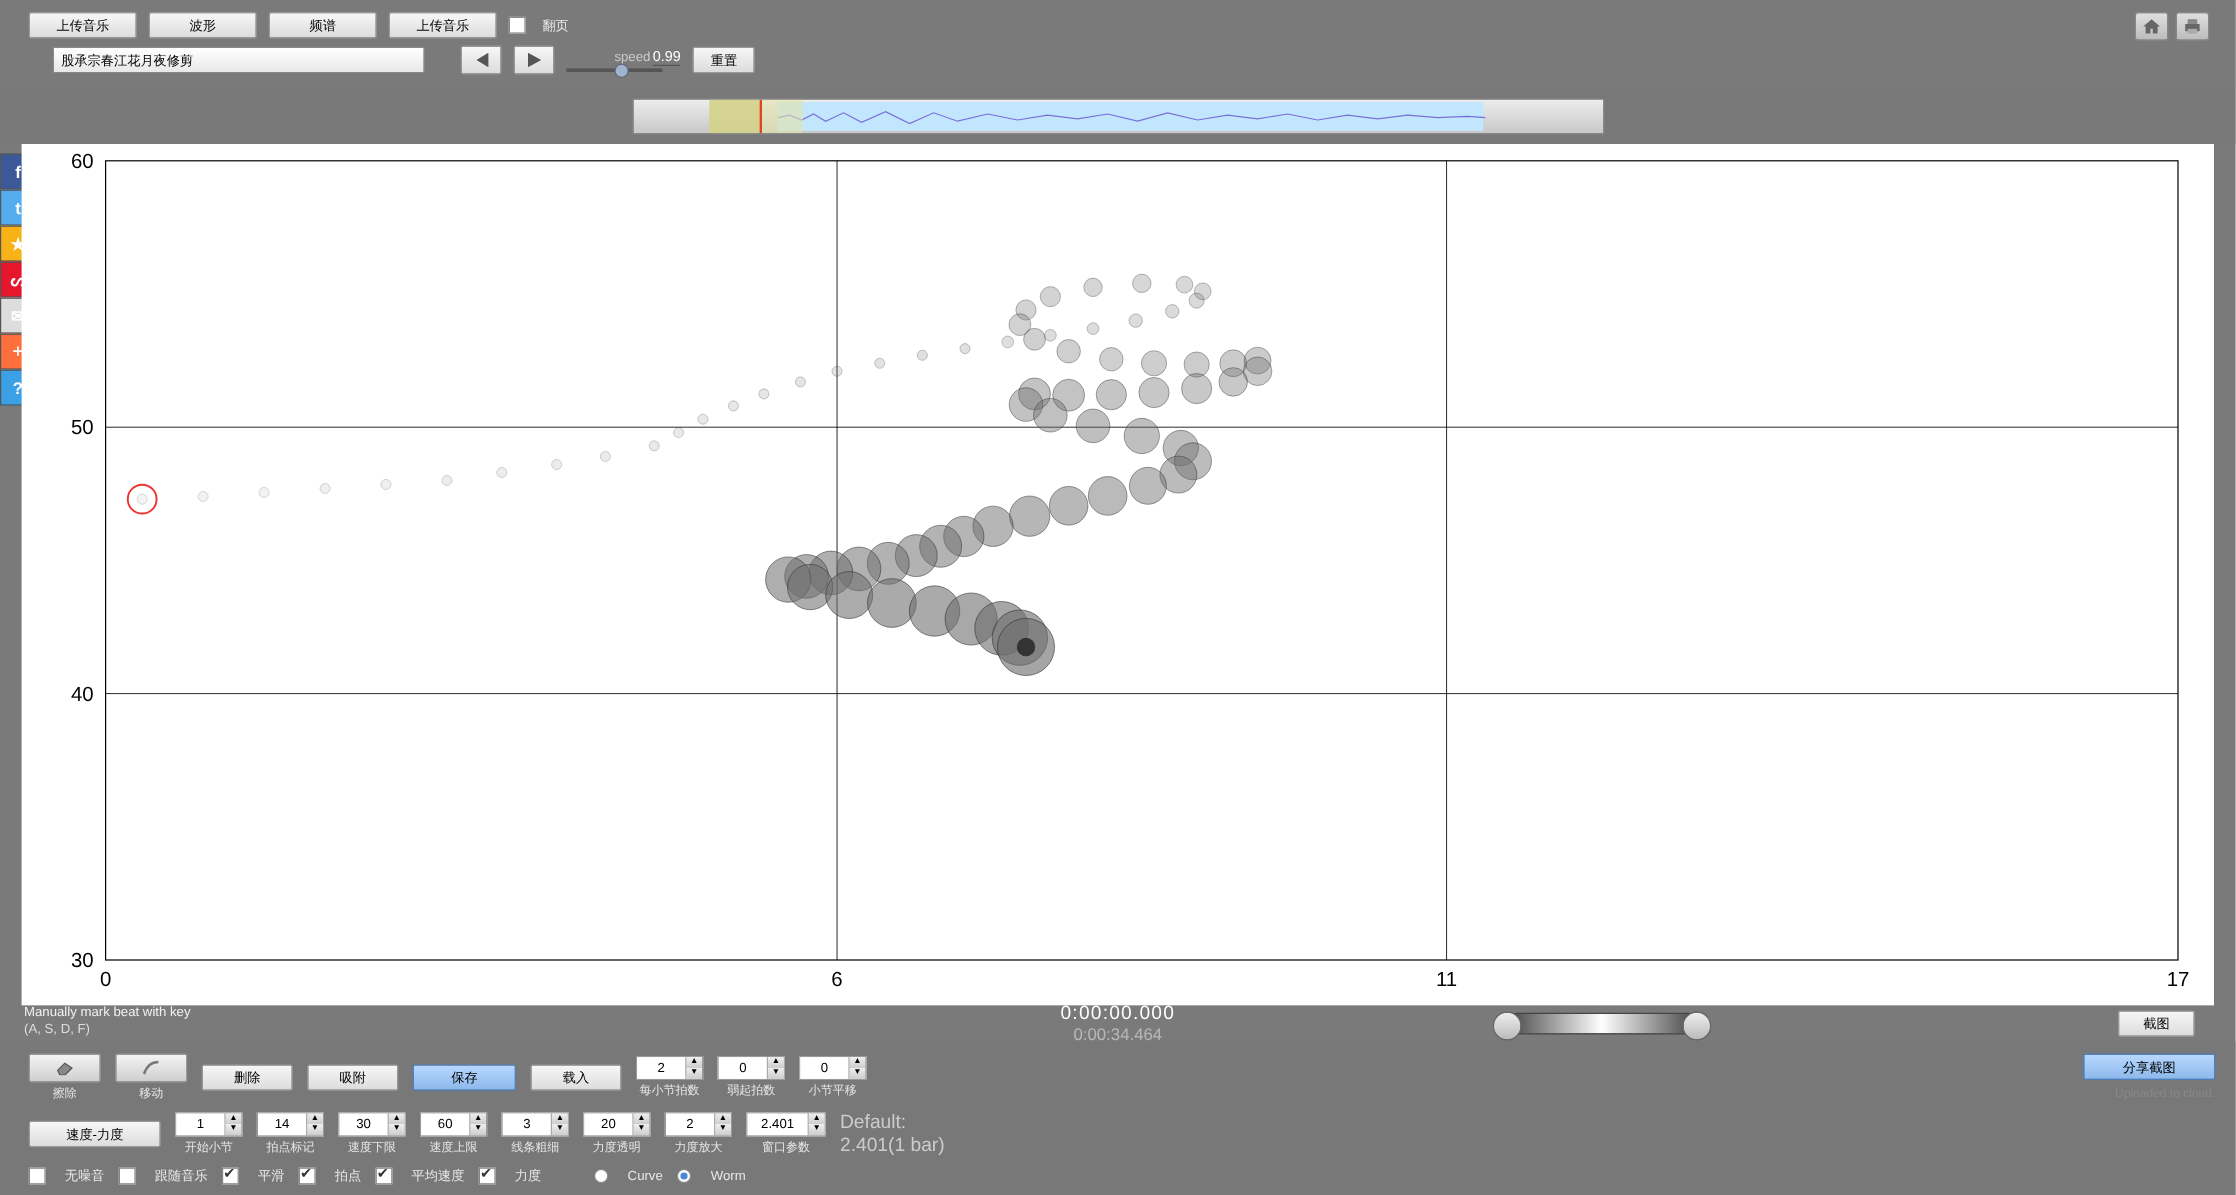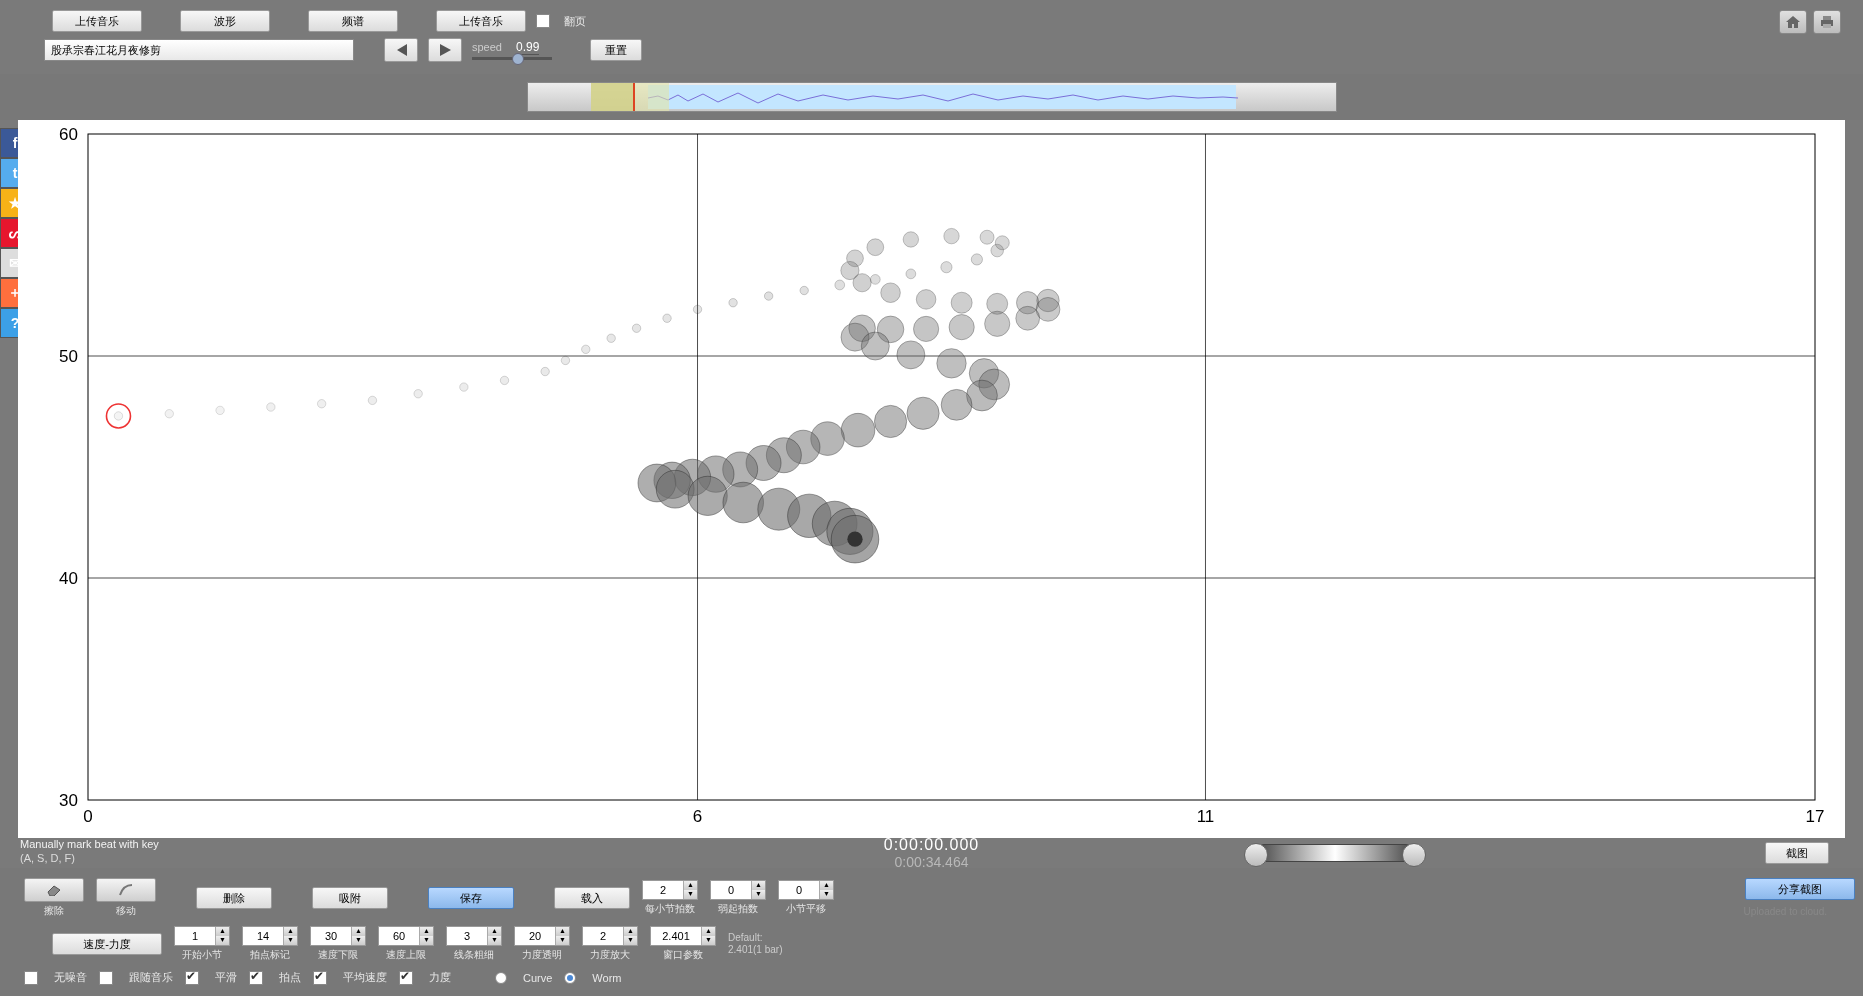--- a/index.html
+++ b/index.html
@@ -1,29 +1,29 @@
 <!DOCTYPE html>
 <html><head>
 <meta charset="utf-8">
 <style>
 * { margin:0; padding:0; box-sizing:border-box; }
 body { font-family:Arial,"Microsoft YaHei",sans-serif; font-size:11px; background:#7a7a7a; width:1863px; height:996px; overflow:hidden; position:relative; }
 
 
 .topbar { position:absolute; top:0; left:0; right:0; height:74px; background:#7a7a7a; padding:10px 24px 0 24px; }
 .tb-row { display:flex; align-items:center; gap:10px; margin-bottom:6px; }
-.btn { background:linear-gradient(#f7f7f7,#dcdcdc); border:1px solid #999; border-radius:2px; height:22px; padding:0 14px; font-size:11px; cursor:pointer; display:inline-flex; align-items:center; justify-content:center; min-width:90px;margin-left:28px; }
+.btn { background:linear-gradient(#f7f7f7,#dcdcdc); border:1px solid #999; border-radius:2px; height:22px; padding:0 14px; font-size:11px; cursor:pointer; display:inline-flex; align-items:center; justify-content:center; min-width:90px; }
 .btn.active { background:linear-gradient(#b8d8ff,#8cb8eb); border-color:#4a80c0; }
 .chk { width:14px; height:14px; background:#fff; border:1px solid #888; display:inline-block; vertical-align:middle; position:relative; cursor:pointer; }
 .chk.on::after { content:"✔"; position:absolute; left:0; top:-3px; font-size:12px; color:#333; }
 .chk-lbl { color:#e8e8e8; margin-left:4px; }
 .file-field { background:linear-gradient(#fff,#e8e8e8); border:1px solid #888; height:22px; width:310px; padding:0 6px; display:flex; align-items:center; font-size:11px;margin-left:20px; }
 .iconbtn { background:linear-gradient(#f7f7f7,#dcdcdc); border:1px solid #999; border-radius:2px; width:34px; height:24px; display:inline-flex; align-items:center; justify-content:center; cursor:pointer; }
 .speed { display:flex; flex-direction:column; color:#ccc; }
-.speed-top { display:flex; gap:14px; align-items:baseline; }
+.speed-top { display:flex; gap:2px; align-items:baseline;margin-left:40px; }
 .speed-val { color:#fff; font-size:12px; border-bottom:1px solid #555; }
 .slider { width:80px; height:3px; background:#555; position:relative; margin-top:2px; }
 .slider::after { content:""; position:absolute; top:-4px; left:50%; width:10px; height:10px; background:#9fb4d1; border:1px solid #667; border-radius:50%; }
 
 .top-icons { position:absolute; top:10px; right:22px; display:flex; gap:6px; }
 .top-icons .ico { width:28px; height:24px; background:linear-gradient(#e0e0e0,#bcbcbc); border:1px solid #888; border-radius:3px; display:flex; align-items:center; justify-content:center; cursor:pointer; color:#444; }
 
 
 .wave-strip { position:absolute; top:74px; left:0; right:0; height:46px; background:#787878; display:flex; align-items:center; justify-content:center; }
 .wave { width:810px; height:30px; background:linear-gradient(#ededed,#c8c8c8); border:1px solid #888; position:relative; overflow:hidden; }
@@ -59,24 +59,24 @@
 .tool-lbl { color:#e6e6e6; font-size:10px; text-align:center; width:60px; }
 .toolcol { display:flex; flex-direction:column; align-items:center; gap:2px; }
 .spin { display:flex; border:1px solid #999; height:20px; background:#fff; }
 .spin input { border:0; width:40px; text-align:center; font-size:11px; outline:none; }
 .spin .sbtns { display:flex; flex-direction:column; width:14px; }
 .spin .sbtns span { flex:1; background:linear-gradient(#eee,#ccc); border-left:1px solid #aaa; font-size:7px; line-height:8px; text-align:center; cursor:pointer; }
 .param { display:flex; flex-direction:column; align-items:center; gap:2px; }
 .param-lbl { color:#e6e6e6; font-size:10px; }
 .radio { width:12px; height:12px; border:1px solid #888; border-radius:50%; background:#fff; display:inline-block; vertical-align:middle; position:relative; cursor:pointer; }
 .radio.on::after { content:""; position:absolute; inset:2px; border-radius:50%; background:#4a88d6; }
-.right-box { position:absolute; right:36px; top:10px; width:110px; }
+.right-box { position:absolute; right:17px; top:10px; width:110px; }
 .right-box .btn { width:100%; margin-bottom:6px; }
 .cloud-msg { color:#888; font-size:10px; text-align:right; }
-.default-txt { color:#ccc; font-size:10px; line-height:1.2; }
+.default-txt { color:#ccc; font-size:16px; line-height:1.2; }
 
 svg text { font-family:Arial; }
 </style>
 </head>
 <body>
 
 <div class="topbar">
   <div class="tb-row">
     <button class="btn">上传音乐</button>
     <button class="btn">波形</button>

